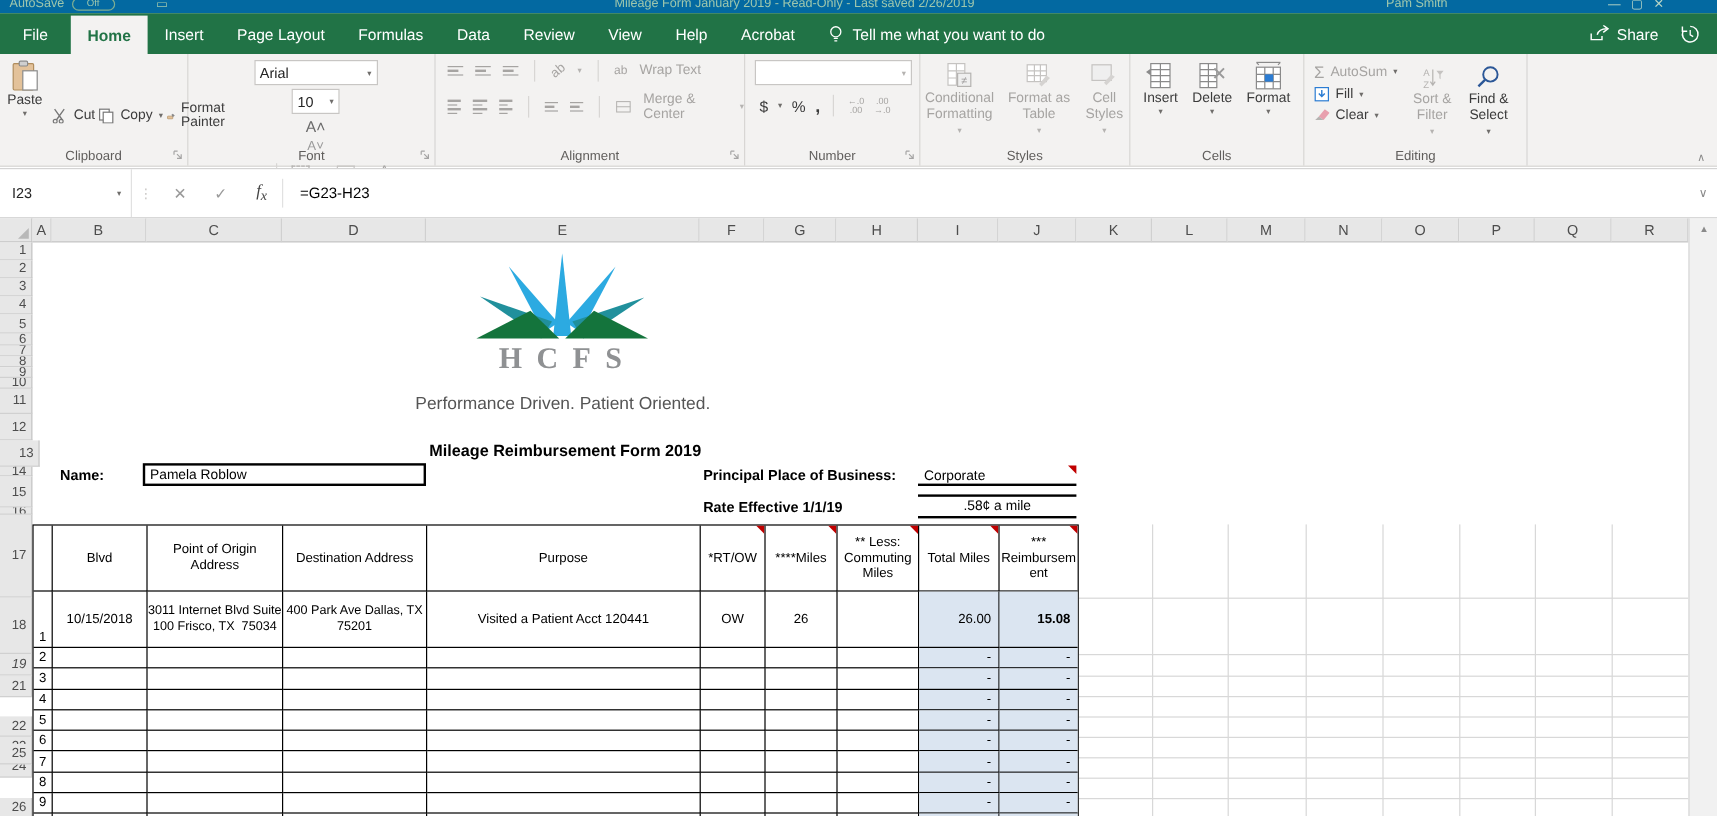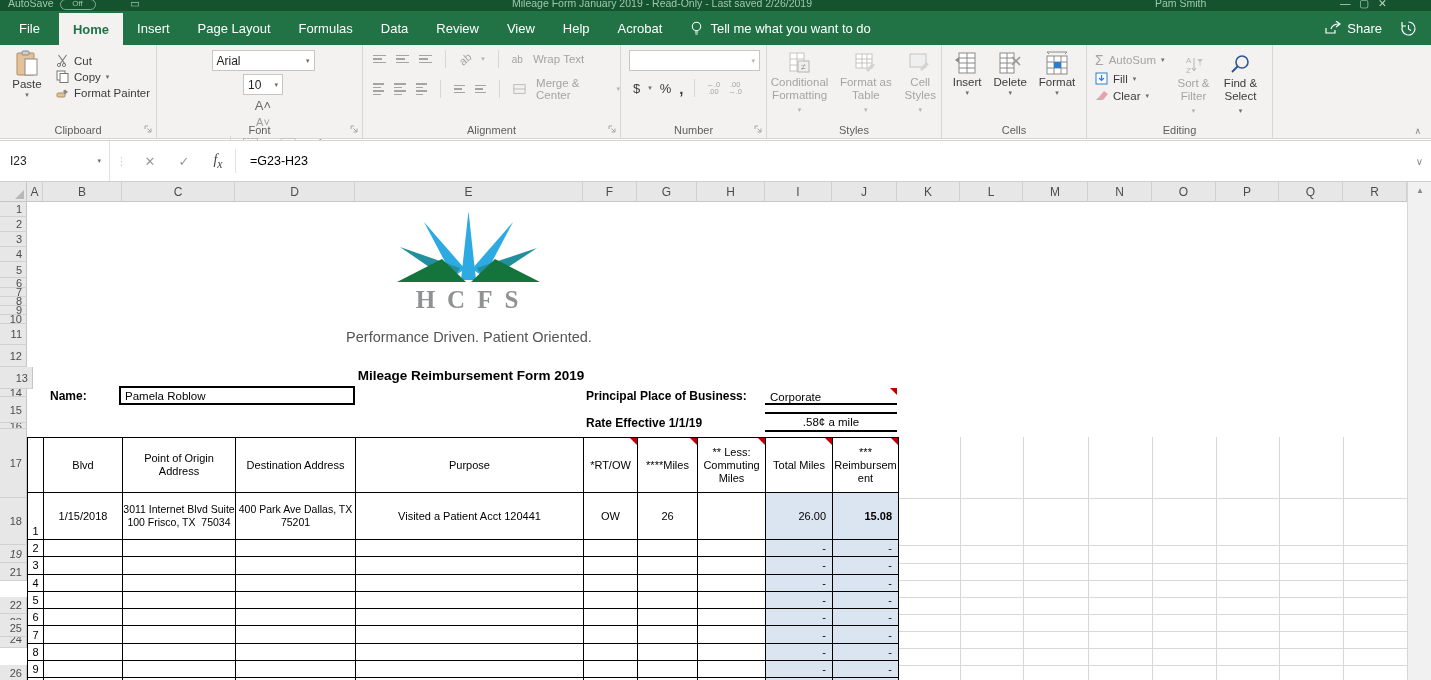--- a/index.html
+++ b/index.html
@@ -1,21 +1,21 @@
 <!DOCTYPE html>
 <html><head>
 <meta charset="utf-8">
 <style>
   html,body{margin:0;padding:0;background:#fff;}
   .app{position:relative;width:1431px;height:680px;overflow:hidden;background:#fff;
        font-family:"Liberation Sans",sans-serif;-webkit-font-smoothing:antialiased;}
   .abs{position:absolute;}
 
   
-  .titlebar{position:absolute;left:0;top:0;width:1431px;height:11px;background:#14532d;overflow:hidden;}
+  .titlebar{position:absolute;left:0;top:0;width:1431px;height:11px;background:#0369a1;overflow:hidden;}
   .titlebar .sliver{position:absolute;top:-3px;font-size:10.5px;color:#9ec7ad;white-space:nowrap;}
   .autosave-pill{display:inline-block;width:34px;height:9px;border:1px solid #7fae92;border-radius:6px;
     font-size:8px;color:#9ec7ad;text-align:center;line-height:8px;vertical-align:middle;margin-left:6px;}
 
   
   .tabbar{position:absolute;left:0;top:11px;width:1431px;height:34px;background:#217346;display:flex;align-items:stretch;}
   .tabs{display:flex;align-items:stretch;}
   .tab{color:#fff;font-size:13px;padding:0 14px;display:flex;align-items:center;cursor:default;white-space:nowrap;}
   .tab.file{padding:0 19px;}
   .tab.active{background:#f3f2f1;color:#217346;font-weight:700;margin-top:2px;}
@@ -152,21 +152,21 @@
     <div class="rgroup" style="width:157px;display:flex;padding-left:6px;gap:8px;">
       <div class="bigbtn" style="width:42px;">
         <svg width="24" height="27" viewBox="0 0 24 27">
           <rect x="2" y="3" width="17" height="22" rx="1" fill="#e3c29a" stroke="#b08d5d"></rect>
           <rect x="7" y="1" width="7" height="4" rx="1" fill="#cfcfcf" stroke="#8a8a8a"></rect>
           <rect x="10" y="9" width="12" height="16" fill="#fff" stroke="#8a8a8a"></rect>
         </svg>
         <span>Paste</span>
         <span class="dd">▾</span>
       </div>
-      <div style="display:flex;flex-direction:column;gap:3px;padding-top:4px;">
+      <div style="display:flex;flex-direction:row;gap:3px;padding-top:4px;">
         <div class="rrow" style="gap:5px;">
           <svg width="13" height="13" viewBox="0 0 13 13">
               <path d="M10.5 1 4 10M2.5 1 9 10" stroke="#777" stroke-width="1.1" fill="none"></path>
               <circle cx="3" cy="11" r="1.6" fill="none" stroke="#777"></circle>
               <circle cx="8" cy="11" r="1.6" fill="none" stroke="#777"></circle>
             </svg>
           <span>Cut</span>
         </div>
         <div class="rrow" style="gap:5px;">
           <svg width="13" height="13" viewBox="0 0 13 13">
@@ -556,21 +556,21 @@
           <span>Total Miles</span>
           <span class="red-tri"></span>
         </div>
       <div class="fcell c9">
           <span>*** Reimbursement</span>
           <span class="red-tri"></span>
         </div>
     </div>
     <div class="frow erow">
       <div class="fcell c0 rownum-bottom">1</div>
-      <div class="fcell c1">1/15/2018</div>
+      <div class="fcell c1">10/15/2018</div>
       <div class="fcell c2 addr">3011 Internet Blvd Suite 100 Frisco, TX  75034</div>
       <div class="fcell c3 addr">400 Park Ave Dallas, TX 75201</div>
       <div class="fcell c4">Visited a Patient Acct 120441</div>
       <div class="fcell c5">OW</div>
       <div class="fcell c6">26</div>
       <div class="fcell c7"></div>
       <div class="fcell c8 blue num-r">26.00</div>
       <div class="fcell c9 blue num-r bold">15.08</div>
     </div>
     <div id="ft-empty">

